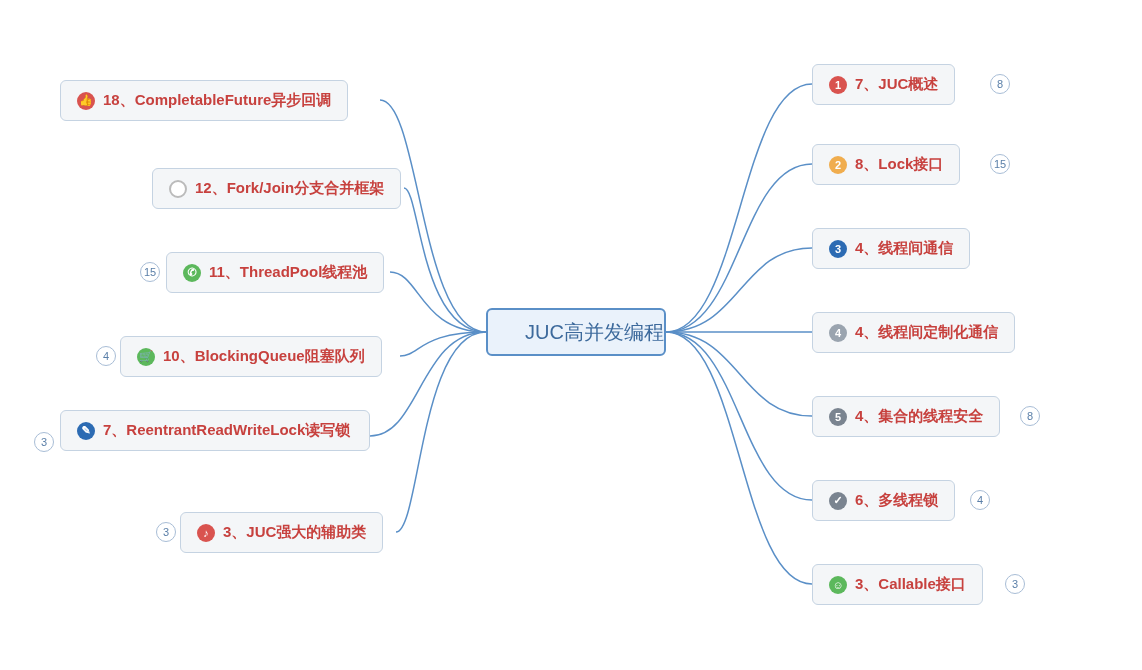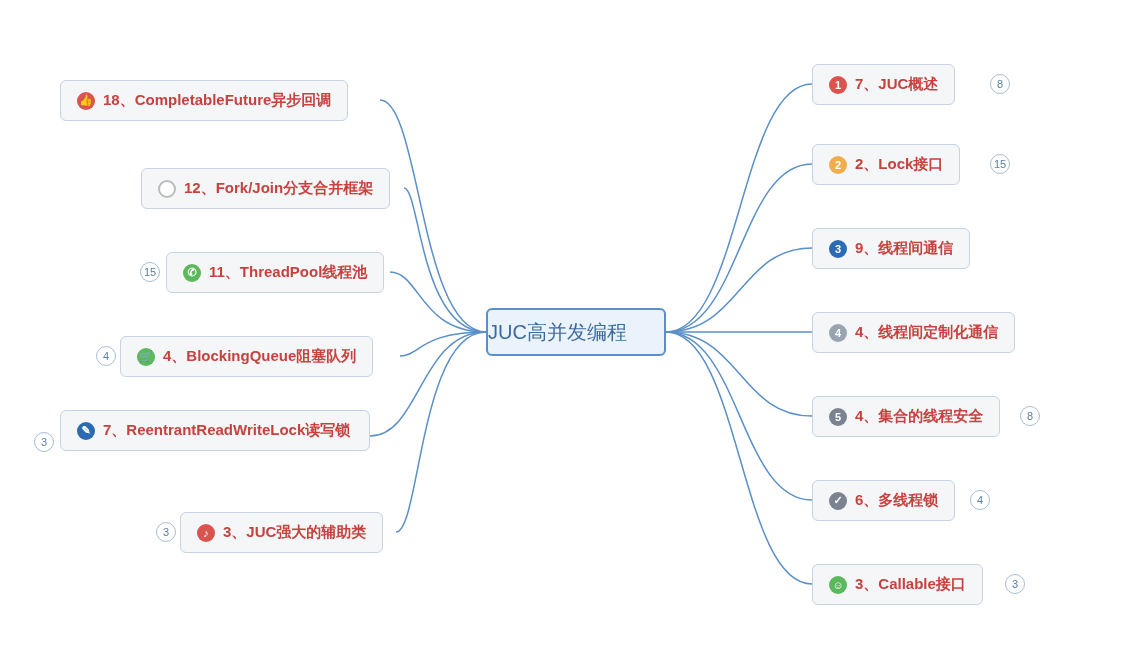--- a/index.html
+++ b/index.html
@@ -1,18 +1,18 @@
 <!DOCTYPE html>
 <html><head>
 <meta charset="utf-8">
 <style>
 *{margin:0;padding:0;box-sizing:border-box}
 body{font-family:"Microsoft YaHei",Arial,sans-serif;background:#fff;width:1142px;height:670px;position:relative;overflow:hidden}
 svg.connectors{position:absolute;top:0;left:0;width:1142px;height:670px;pointer-events:none}
-.center-node{position:absolute;left:486px;top:308px;width:180px;height:48px;background:#eaf2fb;border:2px solid #5a8fc7;border-radius:6px;display:flex;align-items:center;justify-content:flex-start;font-size:20px;color:#3d6a9c}
+.center-node{position:absolute;left:486px;top:308px;width:180px;height:48px;background:#eaf2fb;border:2px solid #5a8fc7;border-radius:6px;display:flex;align-items:center;justify-content:flex-end;font-size:20px;color:#3d6a9c}
 .node{position:absolute;background:#f4f6f8;border:1px solid #c5d3e2;border-radius:6px;padding:10px 16px;display:flex;align-items:center;gap:8px;font-size:15px;color:#c7413e;font-weight:600}
 .icon{width:18px;height:18px;border-radius:50%;display:inline-flex;align-items:center;justify-content:center;font-size:11px;color:#fff;font-weight:700;flex-shrink:0}
 .icon.red{background:#d9534f}
 .icon.orange{background:#f0ad4e}
 .icon.blue{background:#2c6bb3}
 .icon.grey{background:#9aa4af}
 .icon.darkgrey{background:#7a8490}
 .icon.check{background:#7a8490}
 .icon.green{background:#5cb85c}
 .icon.white{background:#d9534f}
@@ -25,21 +25,21 @@
 
 #n1{left:812px;top:64px}
 #n2{left:812px;top:144px}
 #n3{left:812px;top:228px}
 #n4{left:812px;top:312px}
 #n5{left:812px;top:396px}
 #n6{left:812px;top:480px}
 #n7{left:812px;top:564px}
 
 #n13{left:60px;top:80px}
-#n12{left:141px;top:168px}
+#n12{left:152px;top:168px}
 #n11{left:166px;top:252px}
 #n10{left:120px;top:336px}
 #n9{left:60px;top:410px;width:310px;flex-wrap:wrap}
 #n8{left:180px;top:512px}
 
 #c1{left:990px;top:74px}
 #c2{left:990px;top:154px}
 #c5{left:1020px;top:406px}
 #c6{left:970px;top:490px}
 #c7{left:1005px;top:574px}
@@ -74,27 +74,27 @@
 </div>
 
 <div id="n1" class="node">
   <span class="icon red">1</span>
   <span>7、JUC概述</span>
 </div>
 <div id="c1" class="count">8</div>
 
 <div id="n2" class="node">
   <span class="icon orange">2</span>
-  <span>2、Lock接口</span>
+  <span>8、Lock接口</span>
 </div>
 <div id="c2" class="count">15</div>
 
 <div id="n3" class="node">
   <span class="icon blue">3</span>
-  <span>9、线程间通信</span>
+  <span>4、线程间通信</span>
 </div>
 
 <div id="n4" class="node">
   <span class="icon grey">4</span>
   <span>4、线程间定制化通信</span>
 </div>
 
 <div id="n5" class="node">
   <span class="icon darkgrey">5</span>
   <span>4、集合的线程安全</span>
@@ -124,21 +124,21 @@
 </div>
 
 <div id="n11" class="node">
   <span class="icon phone">✆</span>
   <span>11、ThreadPool线程池</span>
 </div>
 <div id="c11" class="count">15</div>
 
 <div id="n10" class="node">
   <span class="icon cart">🛒</span>
-  <span>4、BlockingQueue阻塞队列</span>
+  <span>10、BlockingQueue阻塞队列</span>
 </div>
 <div id="c10" class="count">4</div>
 
 <div id="n9" class="node">
   <span class="icon edit">✎</span>
   <span>7、ReentrantReadWriteLock读写锁</span>
 </div>
 <div id="c9" class="count">3</div>
 
 <div id="n8" class="node">

